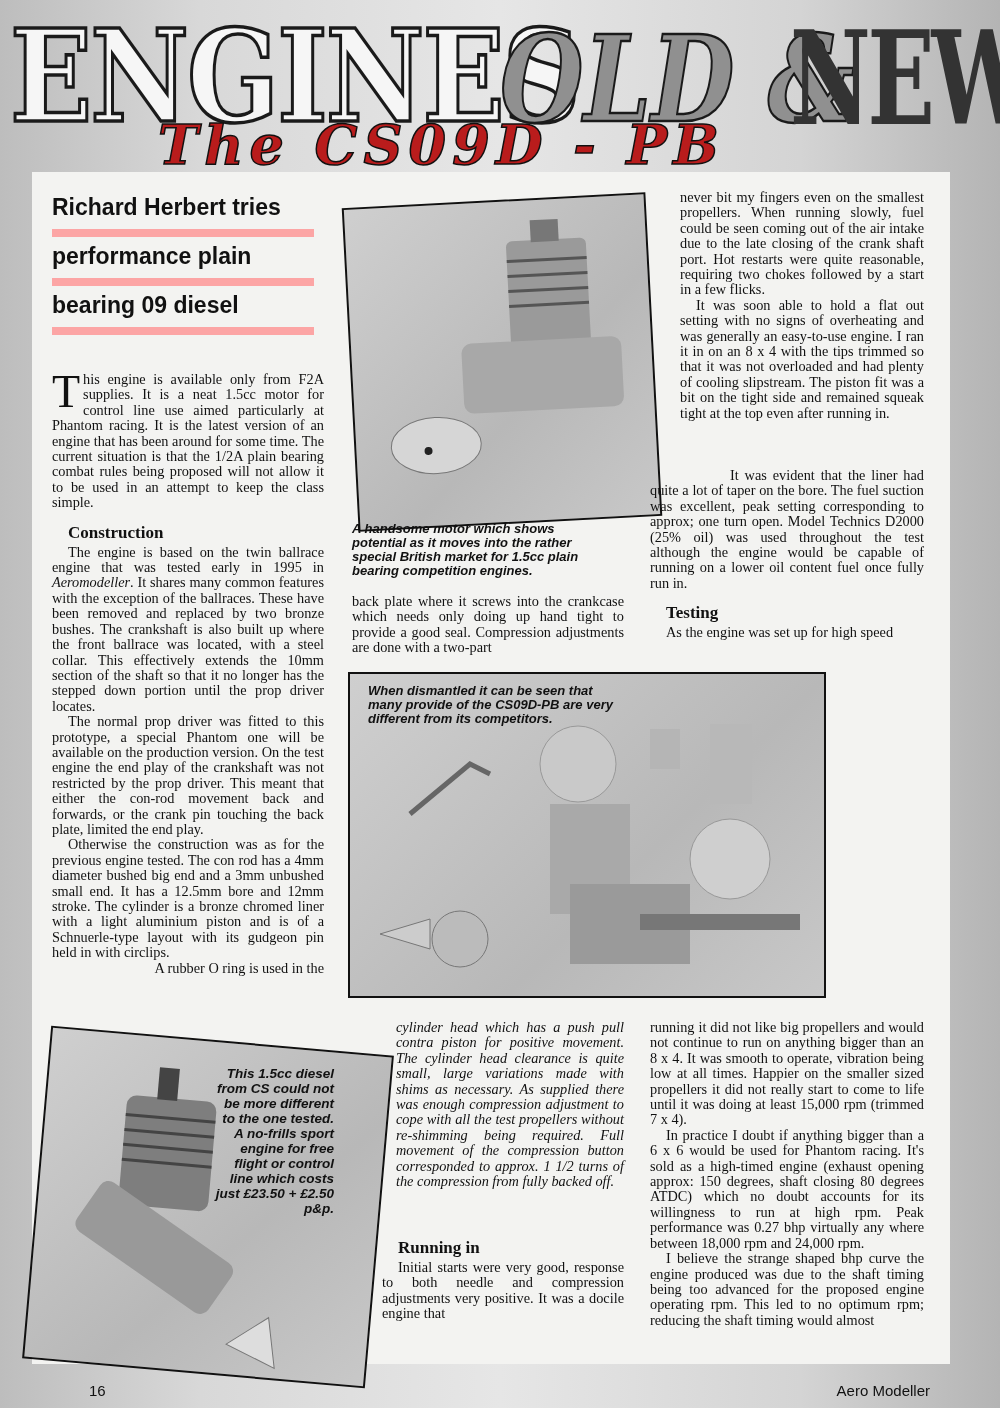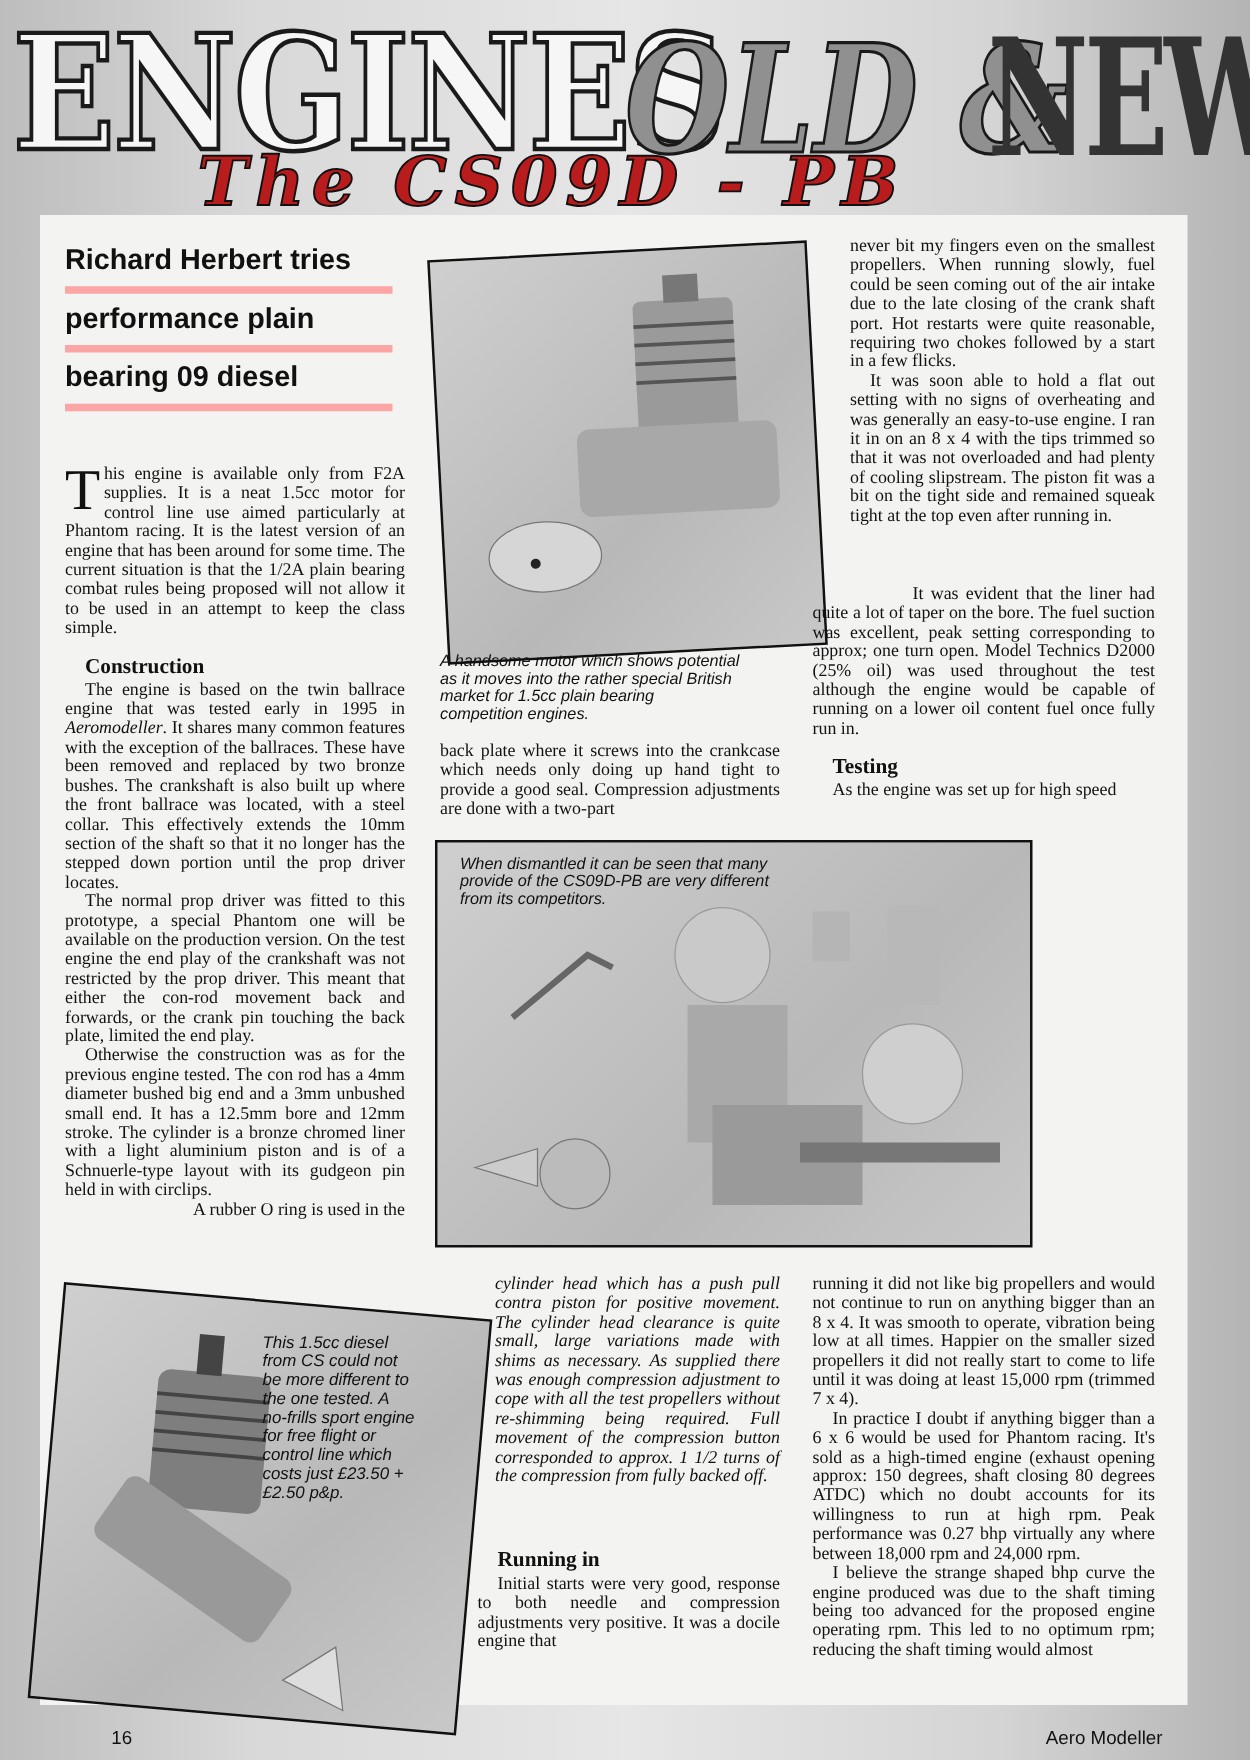--- a/index.html
+++ b/index.html
@@ -17,23 +17,23 @@
   .mh-sub{position:absolute;left:158px;top:118px;font-family:"DejaVu Serif",serif;font-style:italic;font-weight:bold;
     font-size:54px;color:#b91c1c;-webkit-text-stroke:1.5px #111;letter-spacing:6px;line-height:1;}
   .panel{position:absolute;left:32px;top:172px;width:918px;height:1192px;background:#f3f3f1;}
   .col{position:absolute;font-size:14.3px;line-height:15.4px;text-align:justify;}
   .col p{margin:0;text-indent:16px;}
   .col p.noind{text-indent:0;}
   .col h3{margin:12px 0 2px 16px;font-size:17px;font-weight:bold;line-height:20px;}
   .dropcap{float:left;font-size:46px;line-height:36px;margin:2px 3px 0 0;}
   .stand{position:absolute;left:52px;top:188px;width:262px;font-family:"Liberation Sans","DejaVu Sans",sans-serif;
     font-weight:bold;font-size:23px;}
-  .stand .line{height:41px;line-height:38px;border-bottom:6px solid #fca5a5;}
+  .stand .line{height:41px;line-height:38px;border-bottom:8px solid #fca5a5;}
   .photo{position:absolute;background:linear-gradient(135deg,#cfcfcf,#b8b8b8 60%,#c8c8c8);border:2px solid #111;overflow:hidden;}
-  .caption{font-family:"Liberation Sans","DejaVu Sans",sans-serif;font-style:italic;font-weight:normal;font-size:13px;line-height:14px;color:#111;}
+  .caption{font-family:"Liberation Sans","DejaVu Sans",sans-serif;font-style:italic;font-weight:bold;font-size:13px;line-height:14px;color:#111;}
   .footer-num{position:absolute;left:54px;top:1382px;font-family:"Liberation Sans","DejaVu Sans",sans-serif;font-size:15px;margin-left:35px;}
   .footer-mag{position:absolute;right:70px;top:1382px;font-family:"Liberation Sans","DejaVu Sans",sans-serif;font-size:15px;text-align:center;}
 </style>
 </head>
 <body>
 
 <div class="masthead">
   <div class="mh-engines">ENGINES</div>
   <div class="mh-old">OLD &amp;</div>
   <div class="mh-new">NEW</div>
@@ -111,21 +111,21 @@
         <line x1="80" y1="80" x2="170" y2="80"></line>
         <line x1="80" y1="95" x2="170" y2="95"></line>
         <line x1="80" y1="110" x2="170" y2="110"></line>
         <line x1="80" y1="125" x2="170" y2="125"></line>
       </g>
     <rect x="110" y="30" width="20" height="32" fill="#444"></rect>
     <rect x="40" y="180" width="160" height="60" rx="10" fill="#999" transform="rotate(30 120 210)"></rect>
     <polygon points="200,300 240,270 250,320" fill="#ddd" stroke="#777"></polygon>
   </svg>
 </div>
-<div class="caption" style="position:absolute;left:210px;top:1066px;width:124px;font-size:13.5px;line-height:15px;">This 1.5cc diesel from CS could not be more different to the one tested. A no-frills sport engine for free flight or control line which costs just £23.50 + £2.50 p&amp;p.</div>
+<div class="caption" style="position:absolute;left:210px;top:1066px;width:124px;text-align:right;font-size:13.5px;line-height:15px;">This 1.5cc diesel from CS could not be more different to the one tested. A no-frills sport engine for free flight or control line which costs just £23.50 + £2.50 p&amp;p.</div>
 
 <div class="col" style="left:396px;top:1020px;width:228px;font-style:italic;">
   <p class="noind">cylinder head which has a push pull contra piston for positive movement. The cylinder head clearance is quite small, large variations made with shims as necessary. As supplied there was enough compression adjustment to cope with all the test propellers without re-shimming being required. Full movement of the compression button corresponded to approx. 1 1/2 turns of the compression from fully backed off.</p>
 </div>
 <div class="col" style="left:382px;top:1238px;width:242px;">
   <h3 style="margin-top:0;">Running in</h3>
   <p>Initial starts were very good, response to both needle and compression adjustments very positive. It was a docile engine that</p>
 </div>
 
 <div class="col" style="left:650px;top:1020px;width:274px;">

